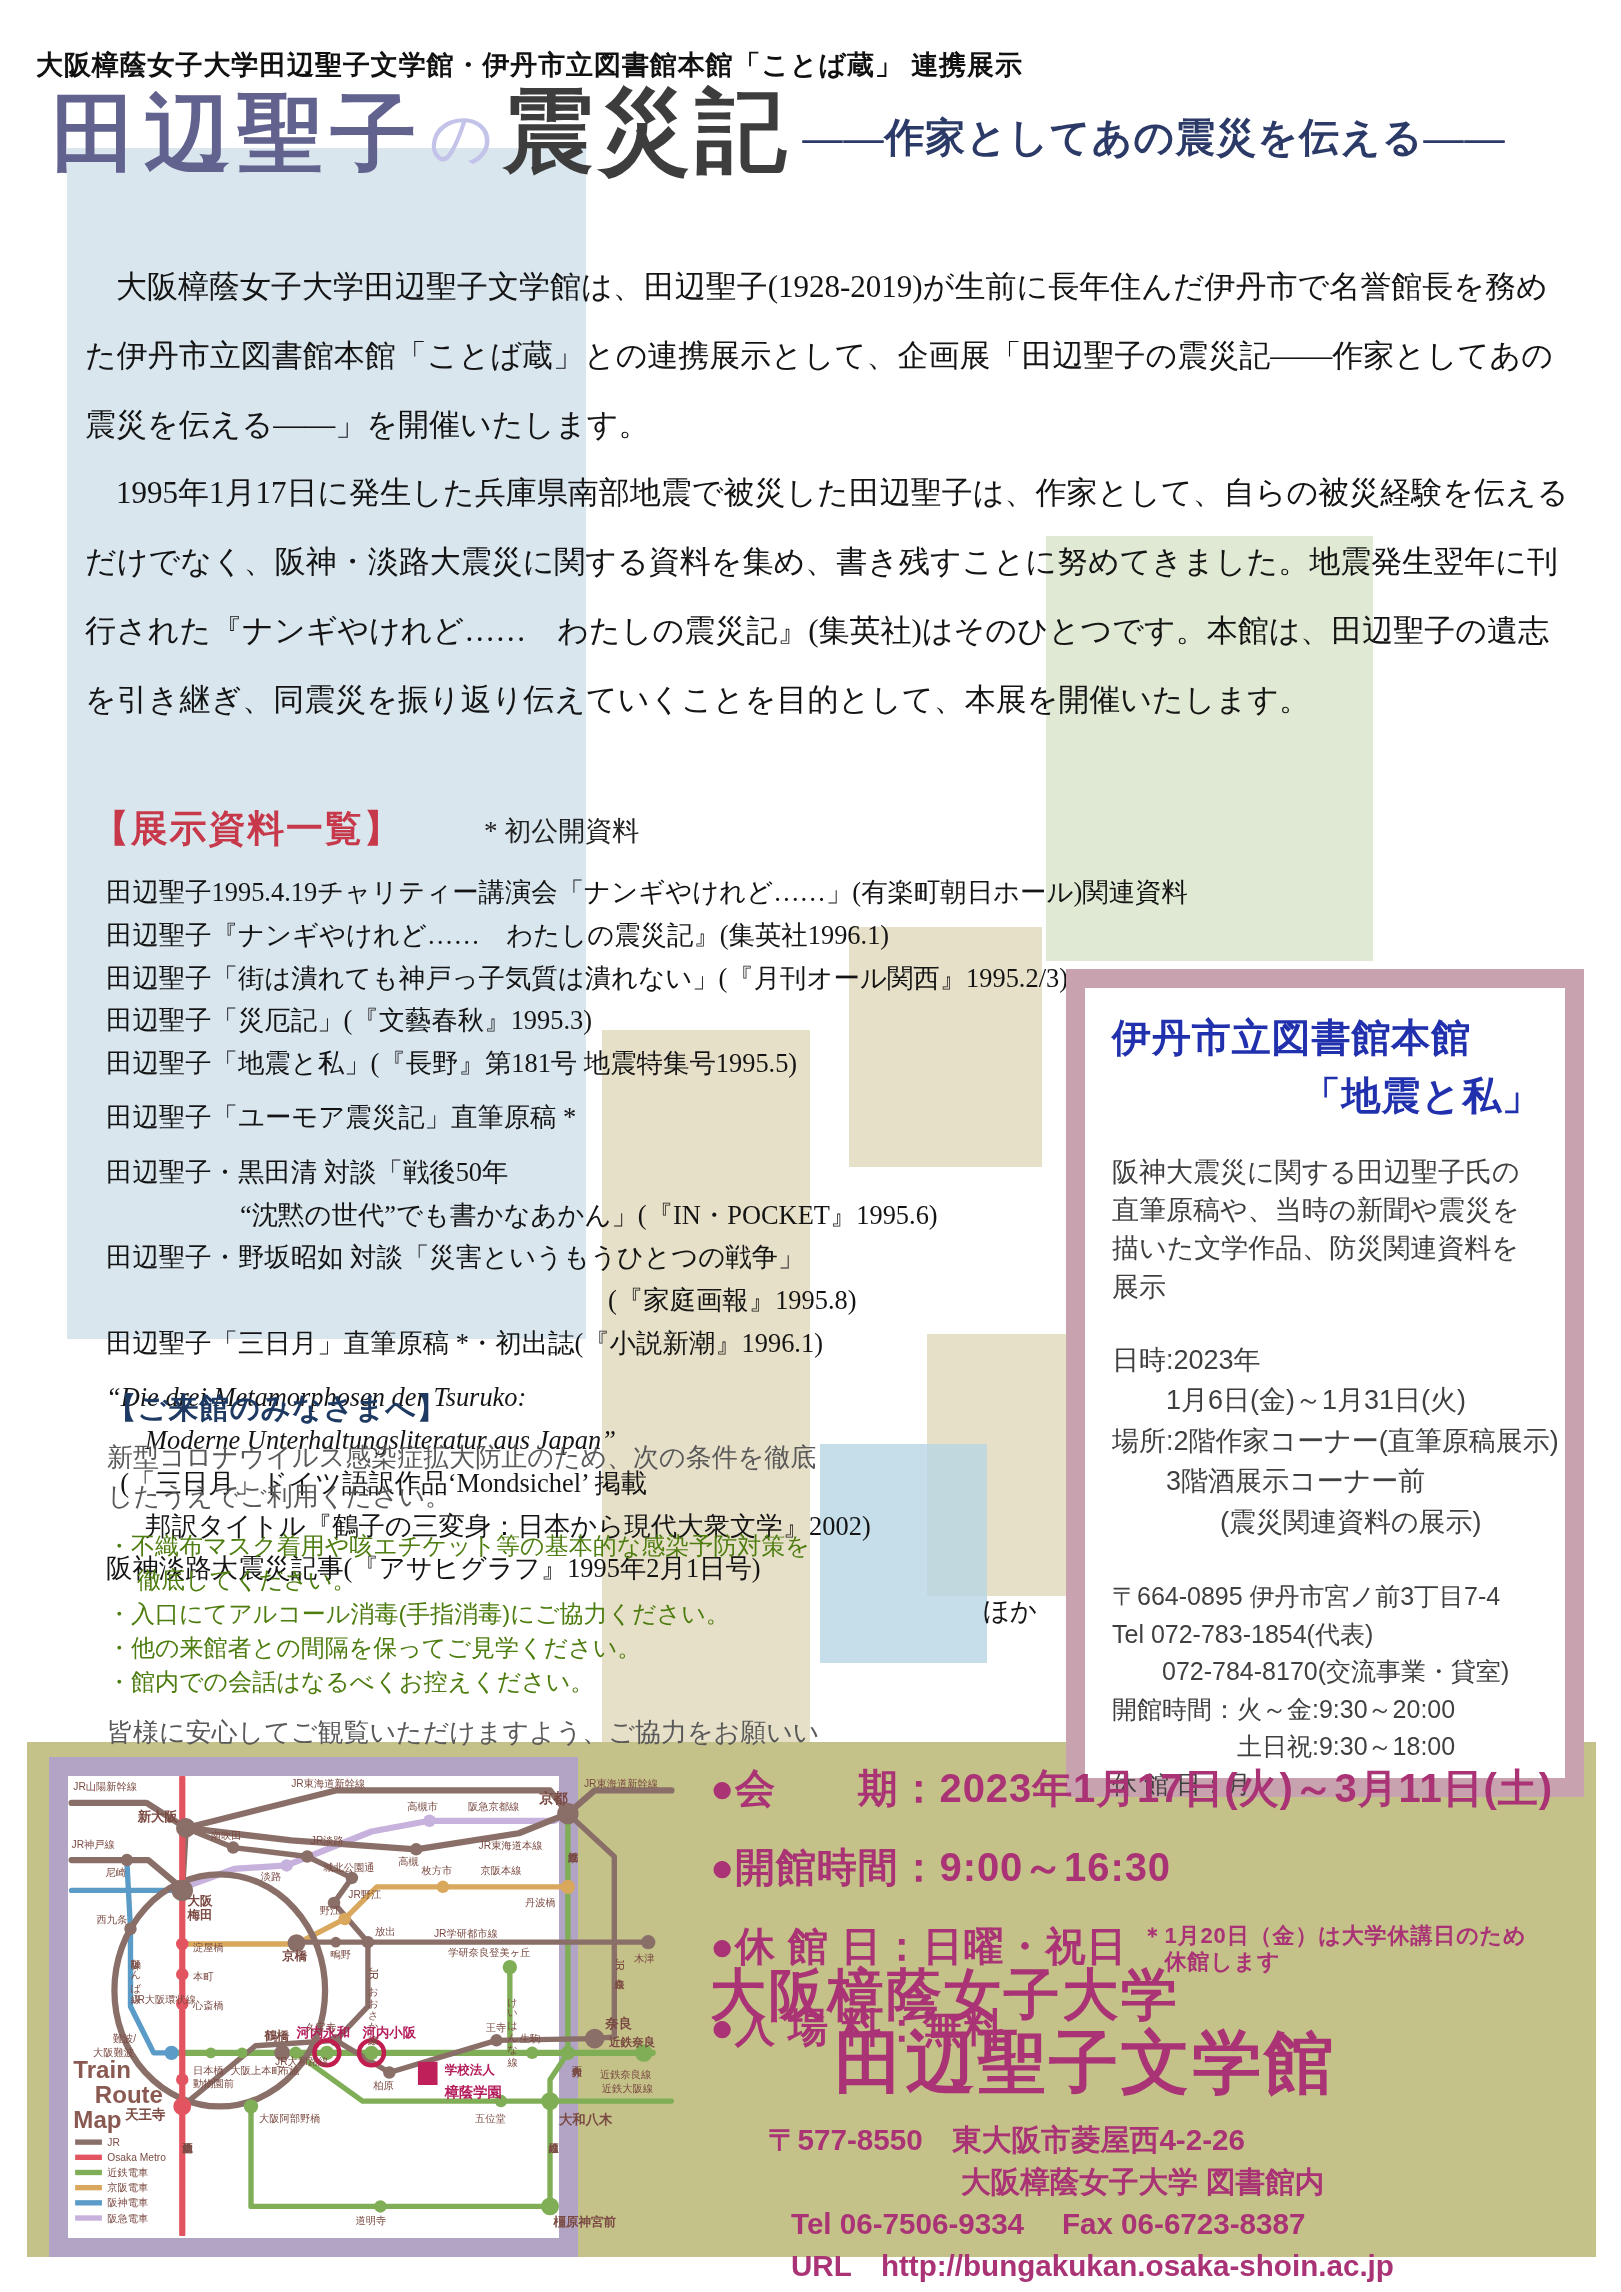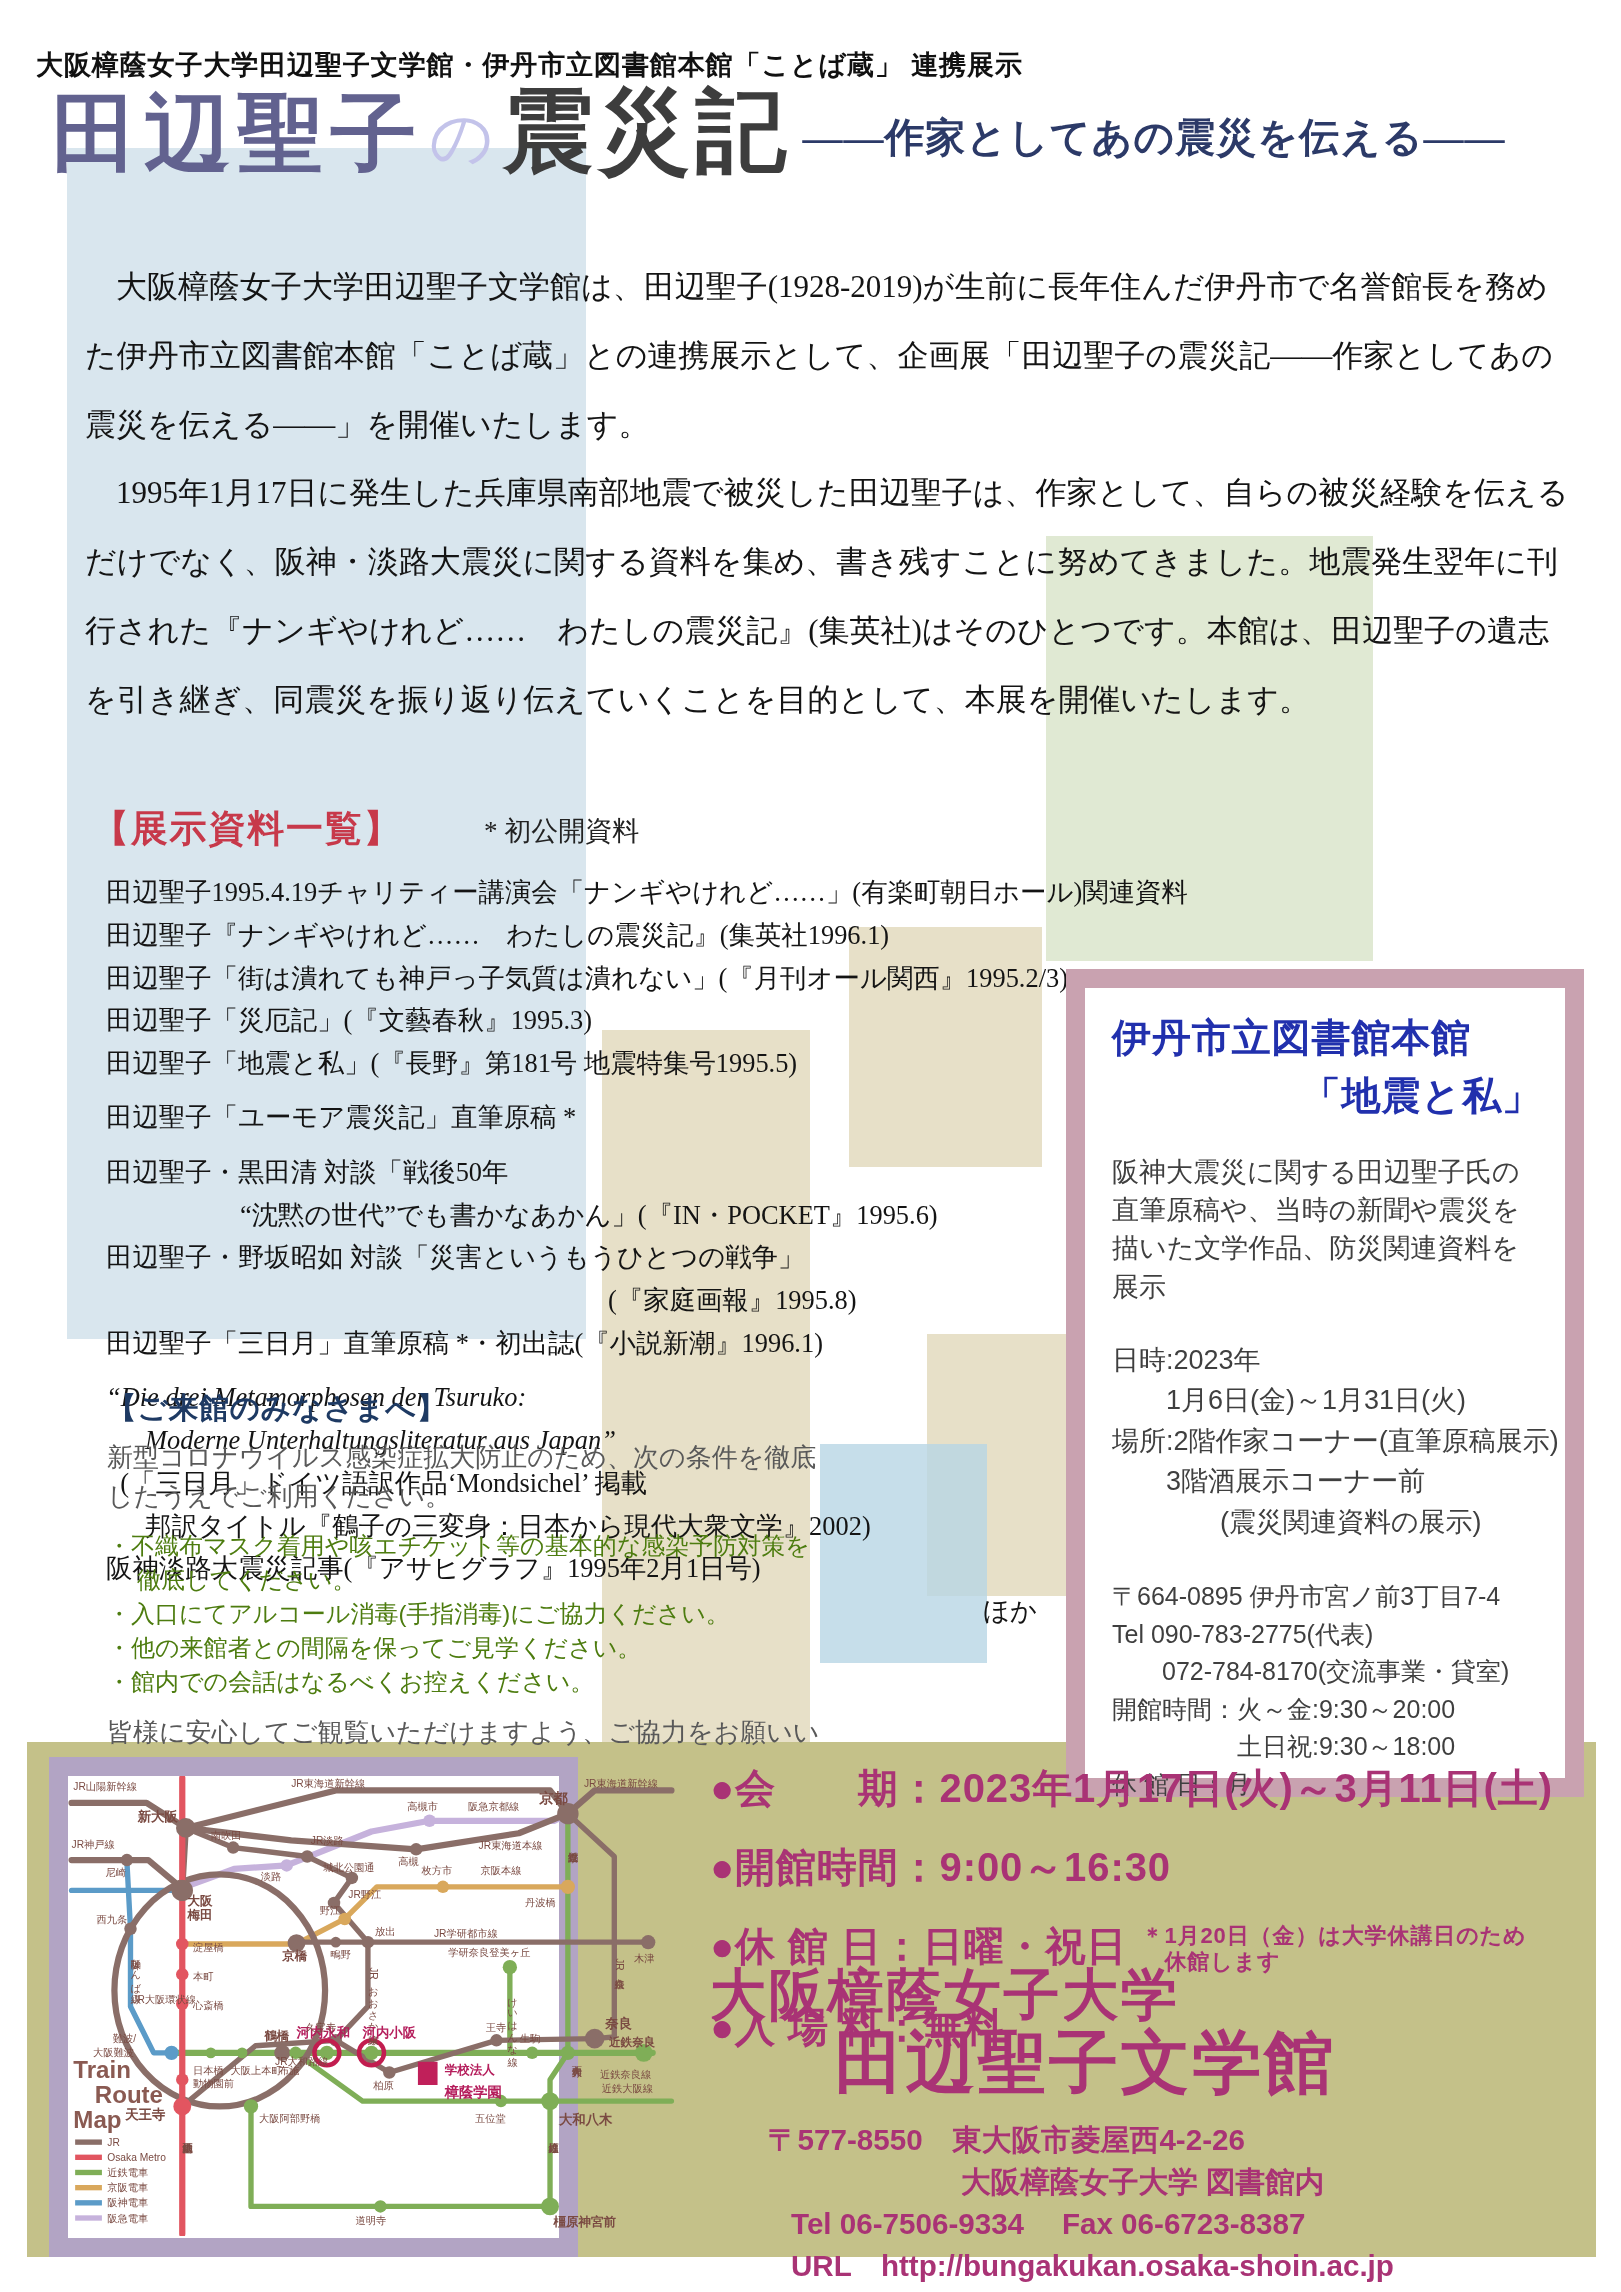--- a/index.html
+++ b/index.html
@@ -115,21 +115,21 @@
     <div class="k-body">阪神大震災に関する田辺聖子氏の直筆原稿や、当時の新聞や震災を描いた文学作品、防災関連資料を展示</div>
     <div class="k-sched" id="k-sched">
         <div>日時:2023年</div>
         <div>　　1月6日(金)～1月31日(火)</div>
         <div>場所:2階作家コーナー(直筆原稿展示)</div>
         <div>　　3階酒展示コーナー前</div>
         <div>　　　　(震災関連資料の展示)</div>
       </div>
     <div class="k-addr" id="k-addr">
         <div>〒664-0895 伊丹市宮ノ前3丁目7-4</div>
-        <div>Tel 090-783-2775(代表)</div>
+        <div>Tel 072-783-1854(代表)</div>
         <div>　　072-784-8170(交流事業・貸室)</div>
         <div>開館時間：火～金:9:30～20:00</div>
         <div>　　　　　土日祝:9:30～18:00</div>
         <div>休 館 日：月</div>
       </div>
   </div>
 
   <div class="visitor">
     <div class="v-head">【ご来館のみなさまへ】</div>
     <div class="v-intro">新型コロナウイルス感染症拡大防止のため、次の条件を徹底したうえでご利用ください。</div>

